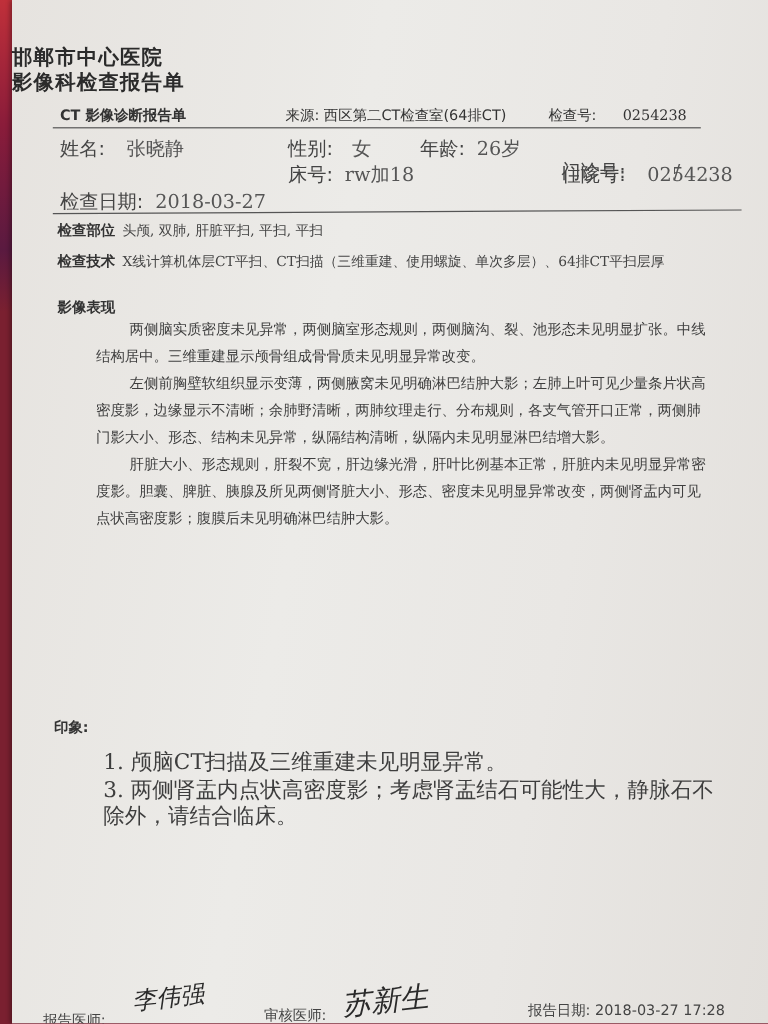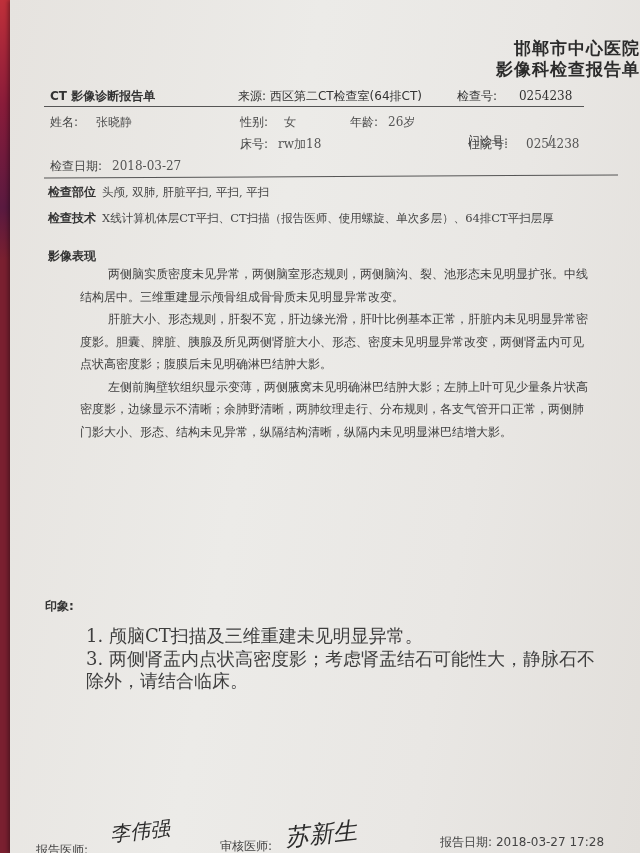--- a/index.html
+++ b/index.html
@@ -11,29 +11,29 @@
   }
   .edge {
     position: absolute; left: 0; top: 0; width: 14px; height: 260px;
     background: linear-gradient(180deg, #c0303a 0%, #8a1c3a 40%, #5a1a40 80%, rgba(0,0,0,0) 100%);
   }
   .paper {
     position: absolute; left: 10px; top: 0; width: 630px; height: 853px;
     background: linear-gradient(100deg, #e6e3df 0%, #ecebe8 40%, #e9e7e4 70%, #e2dfdb 100%);
     box-shadow: -2px 0 4px rgba(0,0,0,0.35);
   }
-  .title-block { position: absolute; left: 0; width: 630px; text-align: right; top: 38px;
+  .title-block { position: absolute; left: 0; width: 630px; text-align: left; top: 38px;
     font-family: "DejaVu Sans", "Liberation Sans", sans-serif; color: #2b2b2b; font-weight: bold; }
   .title1 { font-size: 17px; line-height: 20px; letter-spacing: 1px; }
   .title2 { font-size: 17px; line-height: 22px; letter-spacing: 1px; }
 
   .hdr { position: absolute; top: 88px; font-size: 12px; font-family: "DejaVu Sans", "Liberation Sans", sans-serif; color: #333; }
   .rule { position: absolute; height: 1px; background: #555; }
 
-  .field { position: absolute; font-size: 12px; color: #444; white-space: nowrap; }
+  .field { position: absolute; font-size: 16px; color: #444; white-space: nowrap; }
   .field .lbl { font-family: "DejaVu Sans", "Liberation Sans", sans-serif; color: #444; }
   .field .val { color: #555; margin-left: 10px; }
 
   .sec-label { position: absolute; font-family: "DejaVu Sans", "Liberation Sans", sans-serif; font-weight: bold; font-size: 12px; color: #333; }
   .sec-val { font-weight: normal; color: #444; font-family: "DejaVu Serif", "Liberation Serif", serif; font-size: 11.5px; margin-left: 6px; }
 
   .findings { position: absolute; left: 70px; width: 512px; top: 263px; font-size: 12px; line-height: 22.5px; color: #3e3e3e; }
   .findings p { margin: 0 0 0 0; text-indent: 28px; }
 
   .impressions { position: absolute; left: 76px; width: 510px; top: 625px; font-size: 18px; line-height: 22.5px; color: #3e3e3e; }
@@ -89,29 +89,29 @@
   <div class="field" style="left:40px; top:158px;">
     <span class="lbl">检查日期:</span><span class="val">2018-03-27</span>
   </div>
 
   <div class="rule" style="left:34px; top:176px; width:574px; transform:rotate(-0.3deg);"></div>
 
   <div class="sec-label" style="left:38px; top:184px;">
     <span>检查部位</span><span class="sec-val">头颅, 双肺, 肝脏平扫, 平扫, 平扫</span>
   </div>
   <div class="sec-label" style="left:38px; top:210px; white-space:nowrap;">
-    <span>检查技术</span><span class="sec-val">X线计算机体层CT平扫、CT扫描（报告医师、使用螺旋、单次多层）、64排CT平扫层厚</span>
+    <span>检查技术</span><span class="sec-val">X线计算机体层CT平扫、CT扫描（三维重建、使用螺旋、单次多层）、64排CT平扫层厚</span>
   </div>
 
   <div class="sec-label" style="left:38px; top:248px;">影像表现</div>
 
   <div class="findings">
     <p>两侧脑实质密度未见异常，两侧脑室形态规则，两侧脑沟、裂、池形态未见明显扩张。中线结构居中。三维重建显示颅骨组成骨骨质未见明显异常改变。</p>
+    <p>左侧前胸壁软组织显示变薄，两侧腋窝未见明确淋巴结肿大影；左肺上叶可见少量条片状高密度影，边缘显示不清晰；余肺野清晰，两肺纹理走行、分布规则，各支气管开口正常，两侧肺门影大小、形态、结构未见异常，纵隔结构清晰，纵隔内未见明显淋巴结增大影。</p>
     <p>肝脏大小、形态规则，肝裂不宽，肝边缘光滑，肝叶比例基本正常，肝脏内未见明显异常密度影。胆囊、脾脏、胰腺及所见两侧肾脏大小、形态、密度未见明显异常改变，两侧肾盂内可见点状高密度影；腹膜后未见明确淋巴结肿大影。</p>
-    <p>左侧前胸壁软组织显示变薄，两侧腋窝未见明确淋巴结肿大影；左肺上叶可见少量条片状高密度影，边缘显示不清晰；余肺野清晰，两肺纹理走行、分布规则，各支气管开口正常，两侧肺门影大小、形态、结构未见异常，纵隔结构清晰，纵隔内未见明显淋巴结增大影。</p>
   </div>
 
   <div class="sec-label" style="left:35px; top:598px;">印象:</div>
 
   <div class="impressions">
     <div>1. 颅脑CT扫描及三维重建未见明显异常。</div>
     <div>3. 两侧肾盂内点状高密度影；考虑肾盂结石可能性大，静脉石不除外，请结合临床。</div>
   </div>
 
   <div class="footer" style="left:26px; top:842px;">报告医师:</div>

